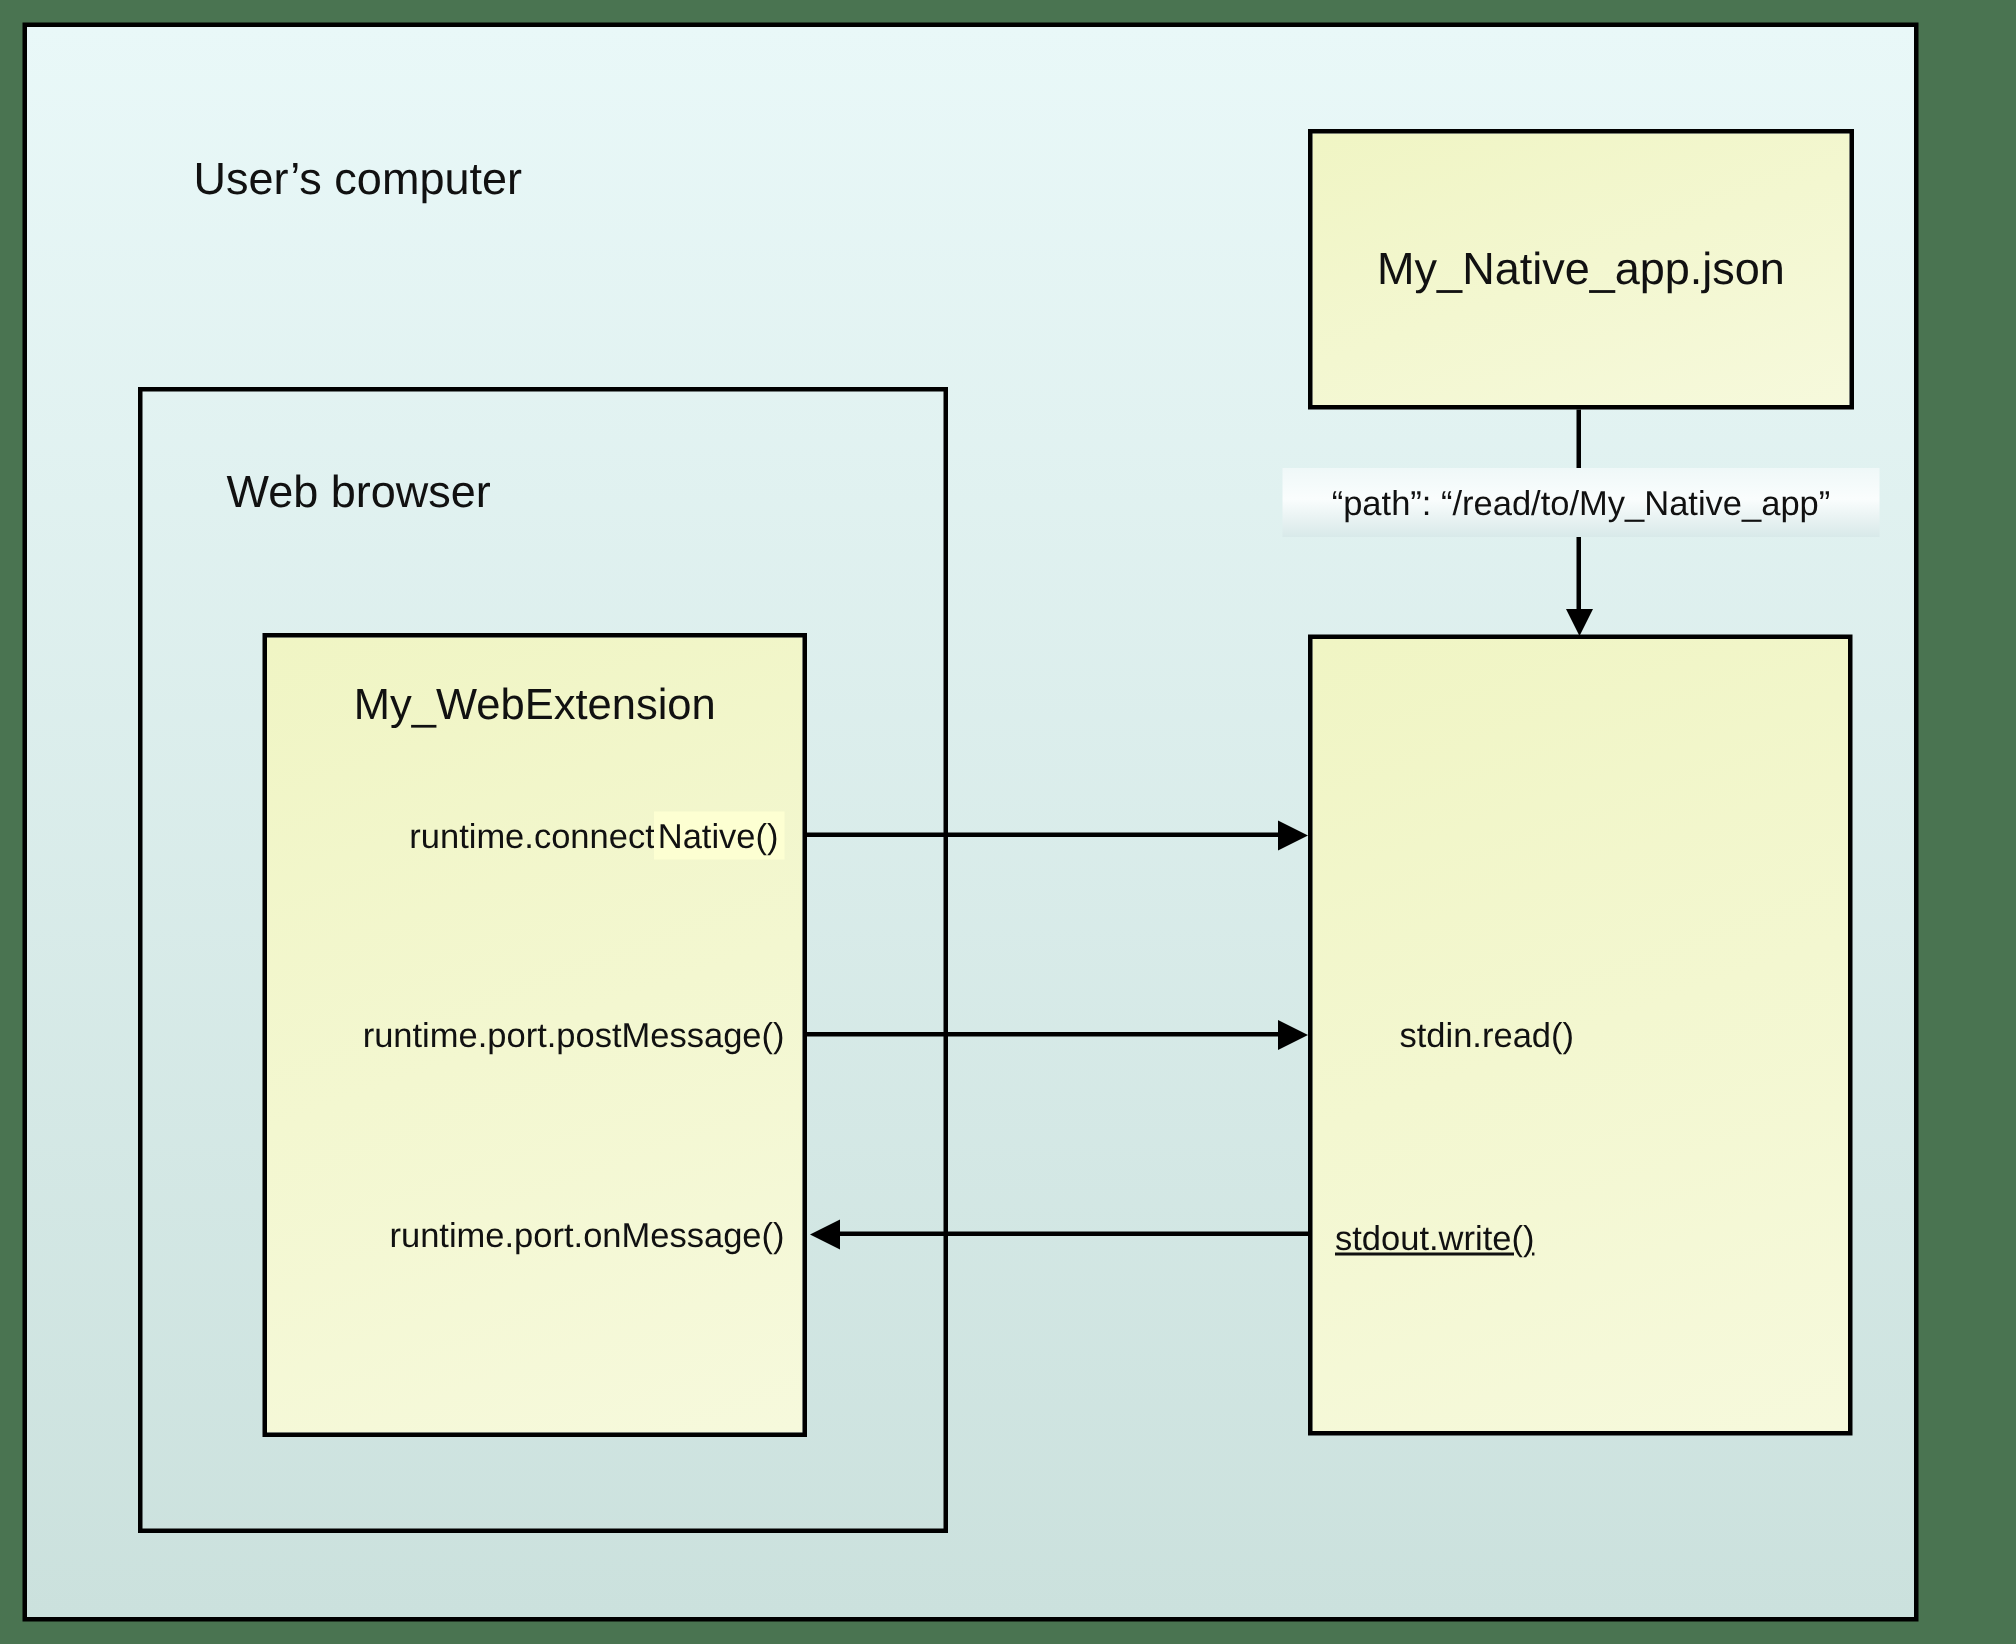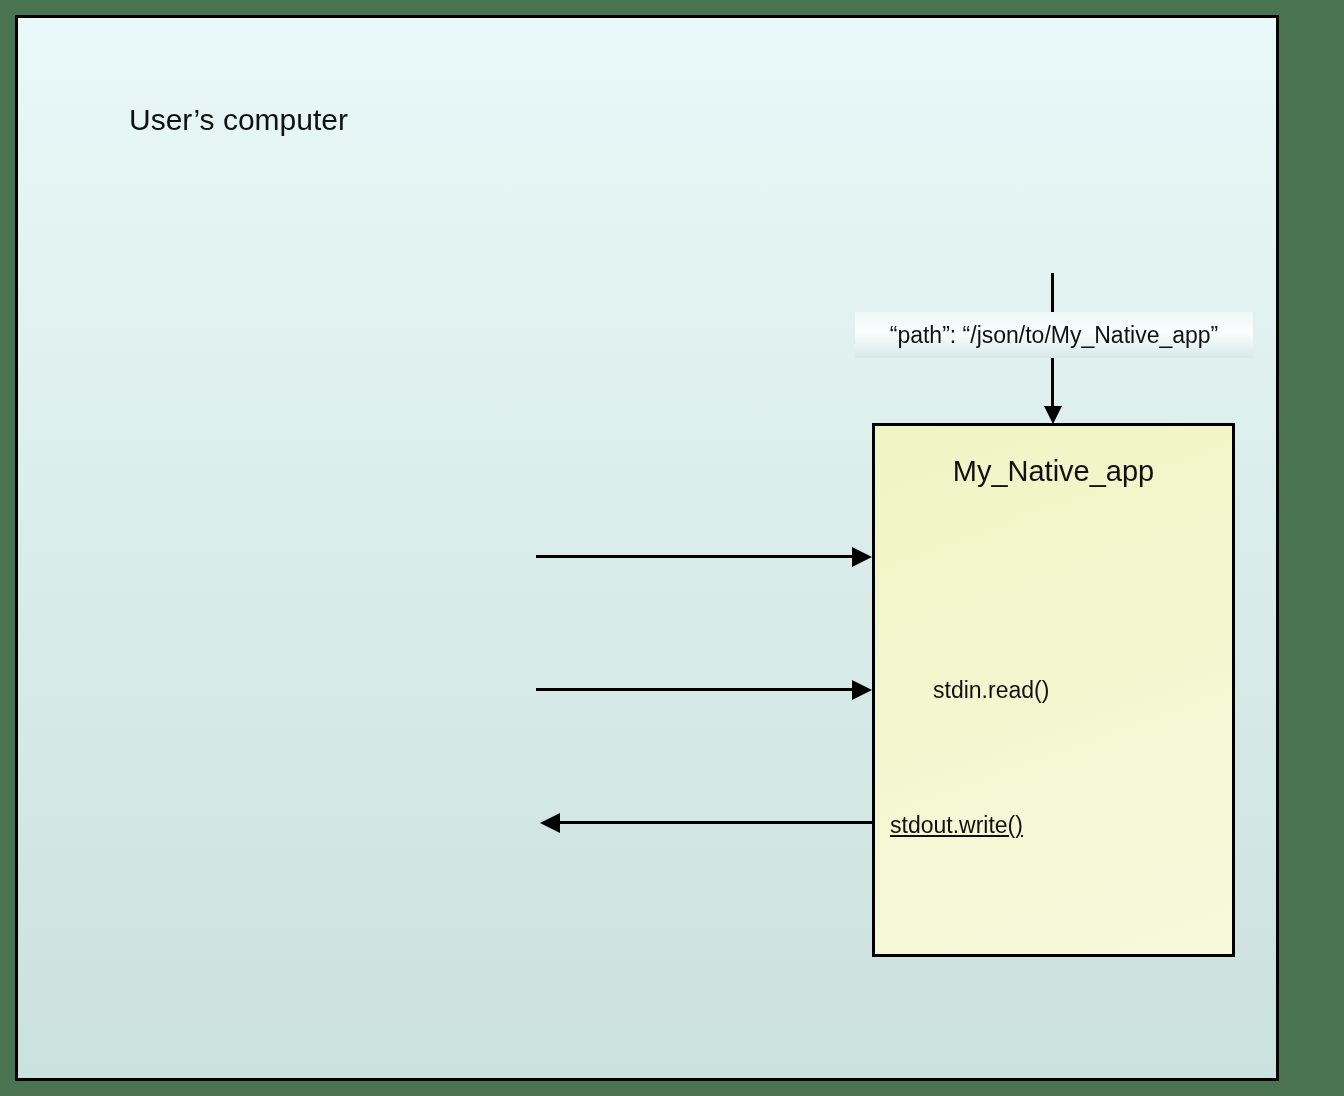--- a/index.html
+++ b/index.html
@@ -135,26 +135,38 @@
   .h-manifest{left:1026px;top:388px;}
 </style>
 </head>
 <body>
 
 <div class="canvas">
   <div class="computer-box">
 
     <div class="outer-label">User’s computer</div>
 
+    <div class="browser-box">
+      <div class="browser-label">Web browser</div>
 
+      <div class="app-box webext-box">
+        <div class="box-title">My_WebExtension</div>
+        <div class="method right m-connect"><span>runtime.connect</span><span class="hl">Native()</span></div>
+        <div class="method right m-post">runtime.port.postMessage()</div>
+        <div class="method right m-onmsg">runtime.port.onMessage()</div>
+      </div>
+    </div>
 
-    <div class="path-band">“path”: “/json/to/My_Native_app”</div>
+    <div class="json-box">
+      <div class="json-title">My_Native_app.json</div>
+    </div>
+
+    <div class="path-band">“path”: “/read/to/My_Native_app”</div>
 
     <div class="app-box native-box">
-      <div class="box-title">My_Native_app</div>
       <div class="method left m-stdin">stdin.read()</div>
       <div class="method left m-stdout">stdout.write()</div>
     </div>
 
     <div class="vline l-manifest"></div>
     <div class="arrow-down h-manifest"></div>
 
     <div class="hline l-connect"></div>
     <div class="arrow-right h-connect"></div>
 

